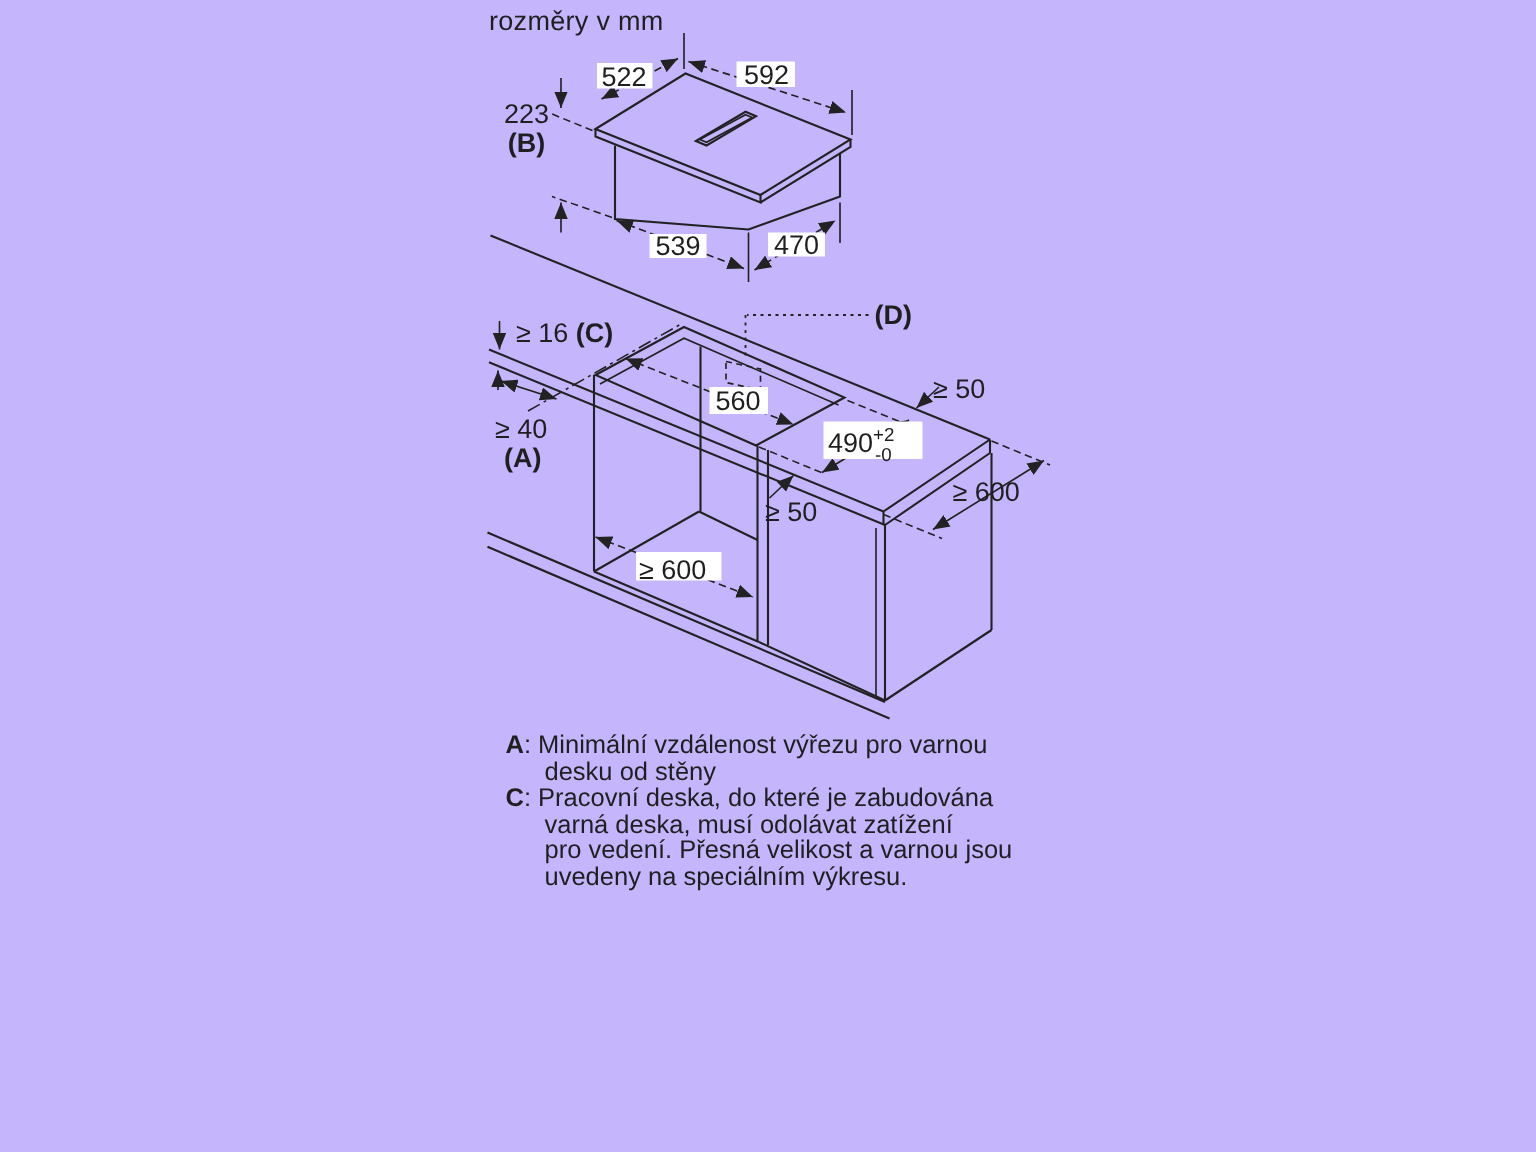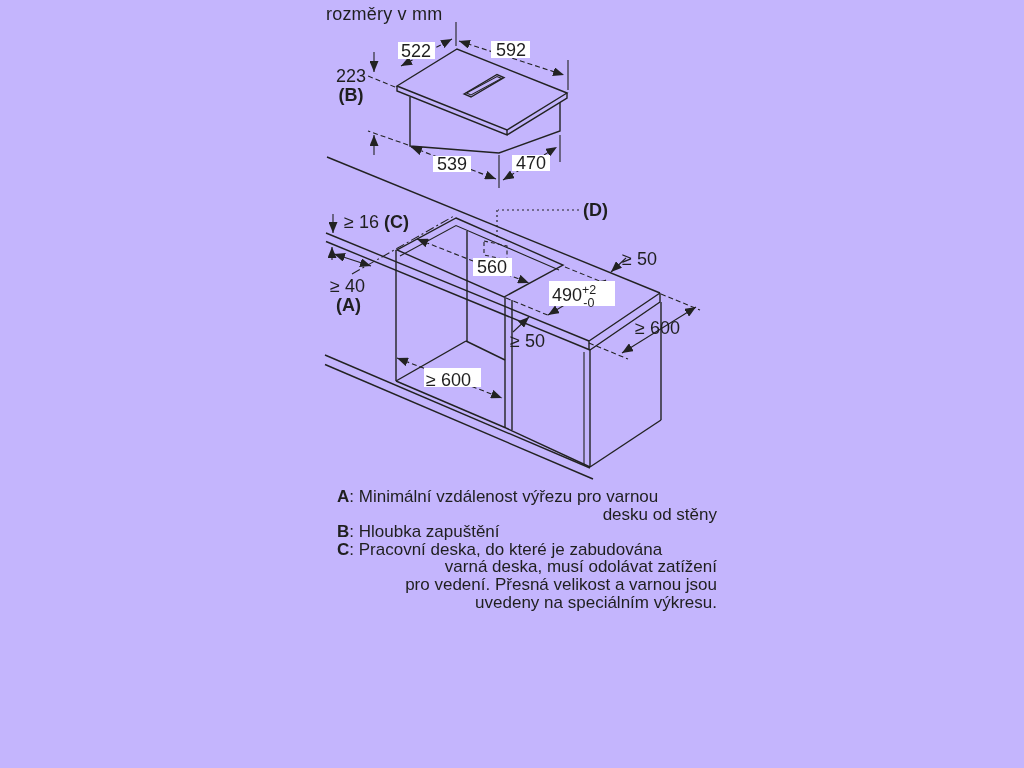--- a/index.html
+++ b/index.html
@@ -15,21 +15,21 @@
   .ext{stroke:#222;stroke-width:1.05;fill:none;stroke-dasharray:5 3;}
   .sol{stroke:#222;stroke-width:1.1;fill:none;}
   .dashdot{stroke:#222;stroke-width:1.05;fill:none;stroke-dasharray:9 3 2 3;}
   .dotted{stroke:#222;stroke-width:1.2;fill:none;stroke-dasharray:2 3;}
   .dashrect{stroke:#222;stroke-width:1.1;fill:none;stroke-dasharray:4 3;}
   .bg{fill:#ffffff;stroke:none;}
   .legend{position:absolute;left:337px;top:488px;font-size:17px;line-height:17.6px;width:380px;}
   .lrow{white-space:nowrap;}
   .lkey{font-weight:bold;}
   .lsep{white-space:pre;}
-  .cont{padding-left:26px;text-align:right;}
+  .cont{padding-left:26px;}
 </style>
 </head>
 <body>
 
 <div class="stage">
 
   <div class="title">rozměry v mm</div>
 
   <svg width="1024" height="768" viewBox="0 0 1024 768">
     <defs>
@@ -139,20 +139,19 @@
       <text x="622" y="265">≥ 50</text>
       <text x="510" y="347">≥ 50</text>
       <text x="635" y="334">≥ 600</text>
       <text x="426" y="386">≥ 600</text>
     </g>
   </svg>
 
   <div class="legend">
     <div class="lrow"><span class="lkey">A</span><span class="lsep">: </span><span>Minimální vzdálenost výřezu pro varnou</span></div>
     <div class="lrow cont">desku od stěny</div>
-    <div class="lrow"><span class="lkey">B</span><span class="lsep">: </span><span>Hloubka zapuštění</span></div>
     <div class="lrow"><span class="lkey">C</span><span class="lsep">: </span><span>Pracovní deska, do které je zabudována</span></div>
     <div class="lrow cont">varná deska, musí odolávat zatížení</div>
     <div class="lrow cont">pro vedení. Přesná velikost a varnou jsou</div>
     <div class="lrow cont">uvedeny na speciálním výkresu.</div>
   </div>
 
 </div>
 
 </body></html>

